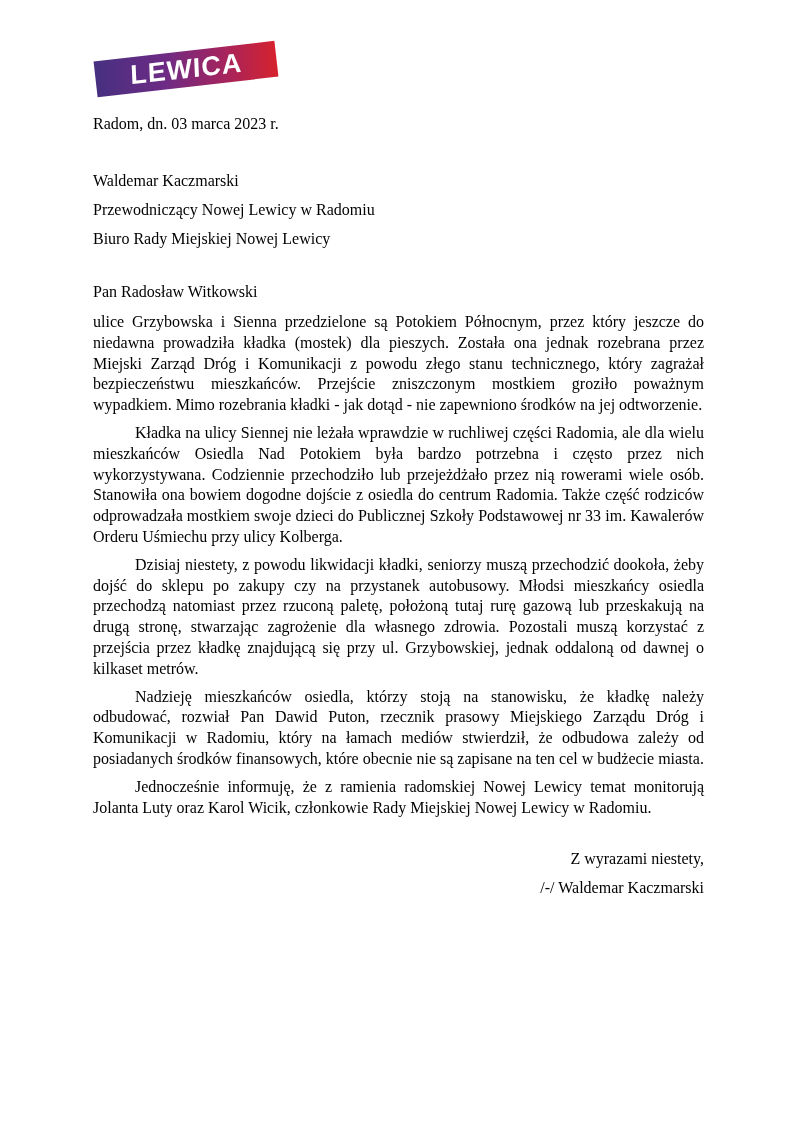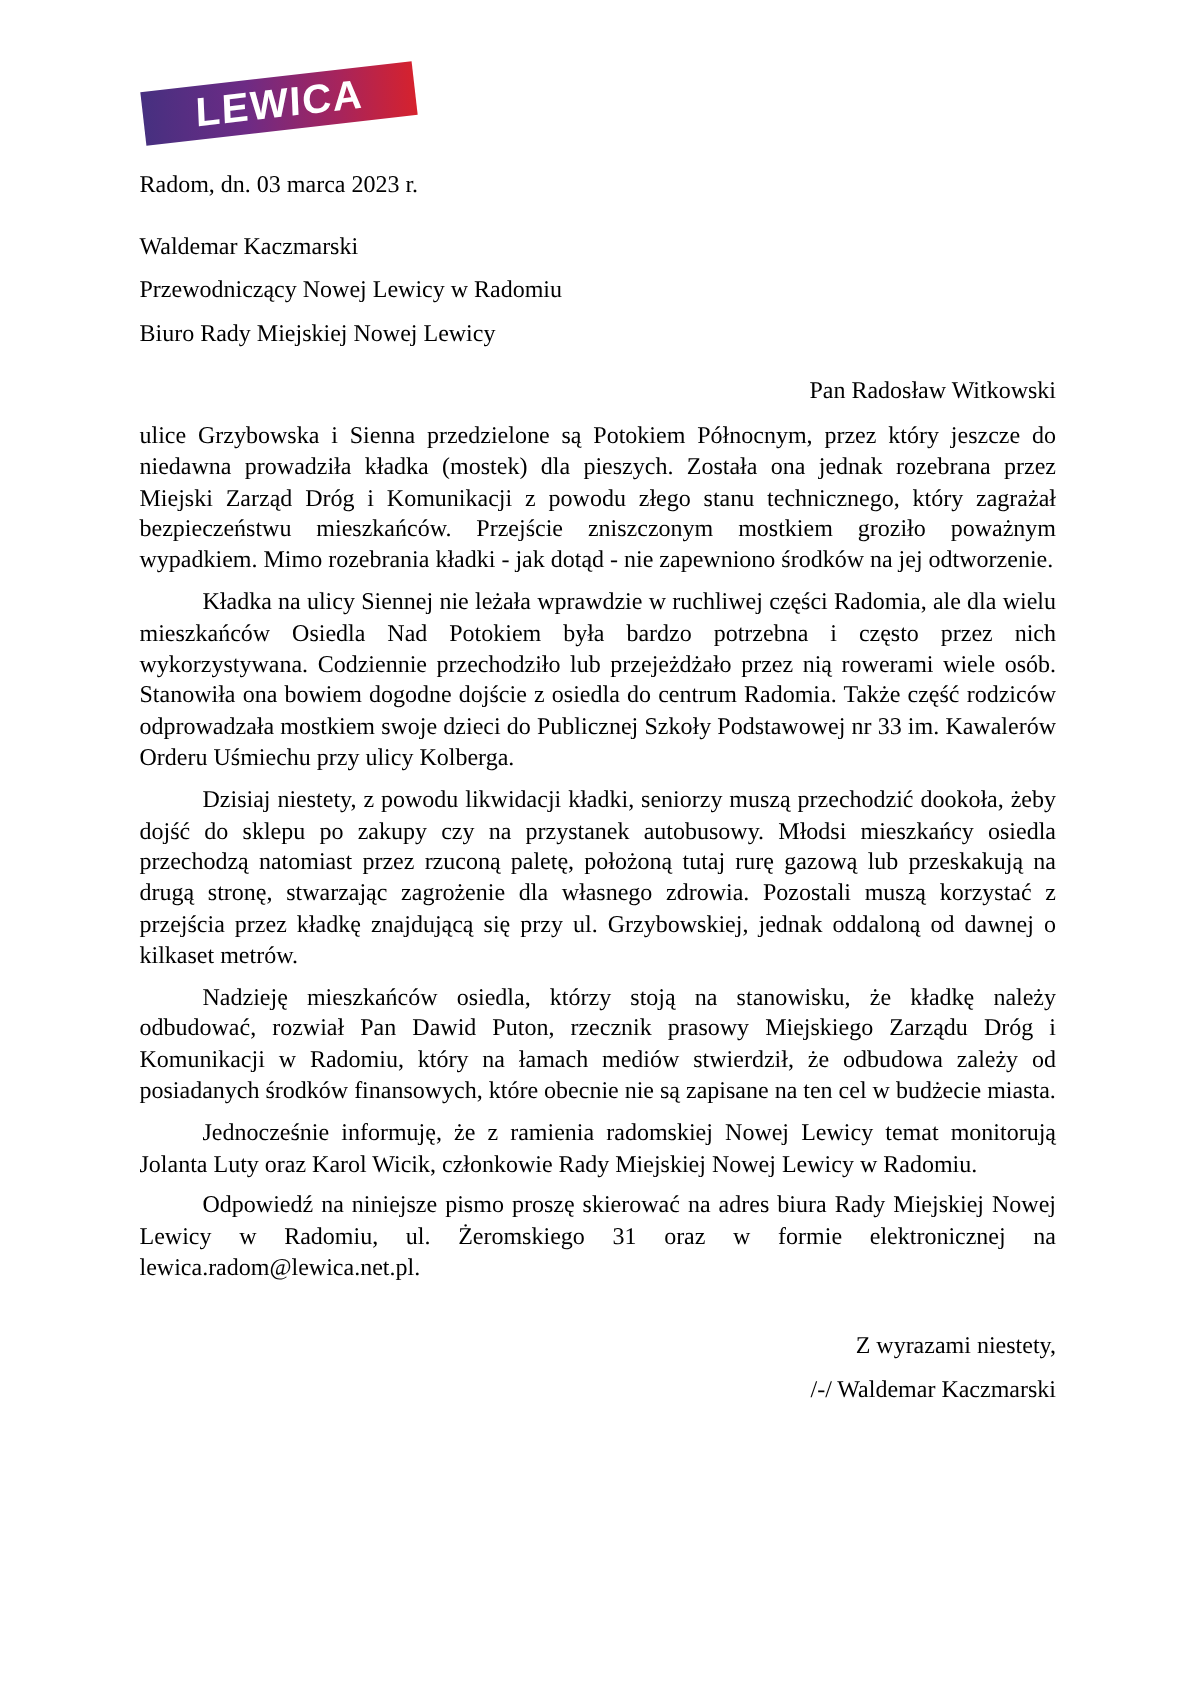--- a/index.html
+++ b/index.html
@@ -30,22 +30,22 @@
   .logo-text {
     font-family: "Liberation Sans", "DejaVu Sans", sans-serif;
     font-weight: 800;
     font-size: 27px;
     line-height: 1;
     color: #ffffff;
     letter-spacing: 1px;
     transform: skewX(-4deg);
   }
   .date-line { text-align: left; margin-top: 13px; line-height: 21px; }
-  .sender { margin-top: 16px; line-height: 29px; }
-  .recipient { text-align: right; margin-top: 9px; line-height: 29px; }
+  .sender { margin-top: 32px; line-height: 29px; }
+  .recipient { text-align: left; margin-top: 24px; line-height: 29px; }
   .salutation { margin-top: 13px; line-height: 21px; }
   .para {
     margin: 7px 0 0 0;
     text-align: justify;
     line-height: 20.8px;
     text-indent: 42px;
   }
   .para.first { text-indent: 0; margin-top: 6px; }
   .closing { text-align: right; margin-top: 26px; line-height: 29px; }
 </style>
@@ -71,20 +71,19 @@
   <div class="recipient">
     <div>Pan Radosław Witkowski</div>
   </div>
 
 
   <p class="para first">ulice Grzybowska i Sienna przedzielone są Potokiem Północnym, przez który jeszcze do niedawna prowadziła kładka (mostek) dla pieszych. Została ona jednak rozebrana przez Miejski Zarząd Dróg i Komunikacji z powodu złego stanu technicznego, który zagrażał bezpieczeństwu mieszkańców. Przejście zniszczonym mostkiem groziło poważnym wypadkiem. Mimo rozebrania kładki - jak dotąd - nie zapewniono środków na jej odtworzenie.</p>
   <p class="para">Kładka na ulicy Siennej nie leżała wprawdzie w ruchliwej części Radomia, ale dla wielu mieszkańców Osiedla Nad Potokiem była bardzo potrzebna i często przez nich wykorzystywana. Codziennie przechodziło lub przejeżdżało przez nią rowerami wiele osób. Stanowiła ona bowiem dogodne dojście z osiedla do centrum Radomia. Także część rodziców odprowadzała mostkiem swoje dzieci do Publicznej Szkoły Podstawowej nr 33 im. Kawalerów Orderu Uśmiechu przy ulicy Kolberga.</p>
   <p class="para">Dzisiaj niestety, z powodu likwidacji kładki, seniorzy muszą przechodzić dookoła, żeby dojść do sklepu po zakupy czy na przystanek autobusowy. Młodsi mieszkańcy osiedla przechodzą natomiast przez rzuconą paletę, położoną tutaj rurę gazową lub przeskakują na drugą stronę, stwarzając zagrożenie dla własnego zdrowia. Pozostali muszą korzystać z przejścia przez kładkę znajdującą się przy ul. Grzybowskiej, jednak oddaloną od dawnej o kilkaset metrów.</p>
   <p class="para">Nadzieję mieszkańców osiedla, którzy stoją na stanowisku, że kładkę należy odbudować, rozwiał Pan Dawid Puton, rzecznik prasowy Miejskiego Zarządu Dróg i Komunikacji w Radomiu,  który na łamach mediów stwierdził, że odbudowa zależy od posiadanych środków finansowych,  które obecnie nie są zapisane na ten cel w budżecie miasta.</p>
   <p class="para">Jednocześnie  informuję, że z ramienia radomskiej Nowej Lewicy temat monitorują Jolanta Luty oraz  Karol Wicik, członkowie Rady Miejskiej Nowej Lewicy w Radomiu.</p>
-  <p class="para">Odpowiedź na niniejsze pismo proszę skierować na adres biura Rady Miejskiej Nowej Lewicy w Radomiu, ul. Żeromskiego 31 oraz w formie elektronicznej na lewica.radom@lewica.net.pl.</p>
 
   <div class="closing">
     <div>Z wyrazami niestety,</div>
     <div>/-/ Waldemar Kaczmarski</div>
   </div>
 
 </div>
 
 </body></html>

